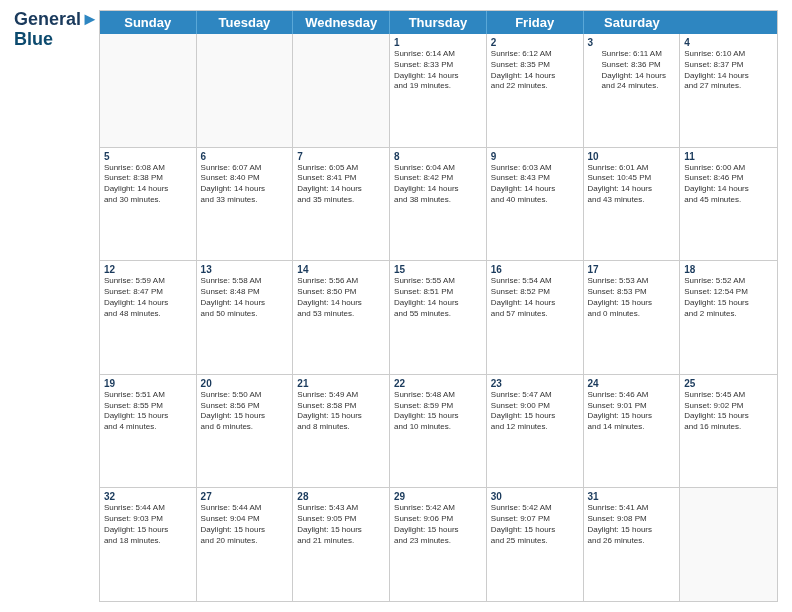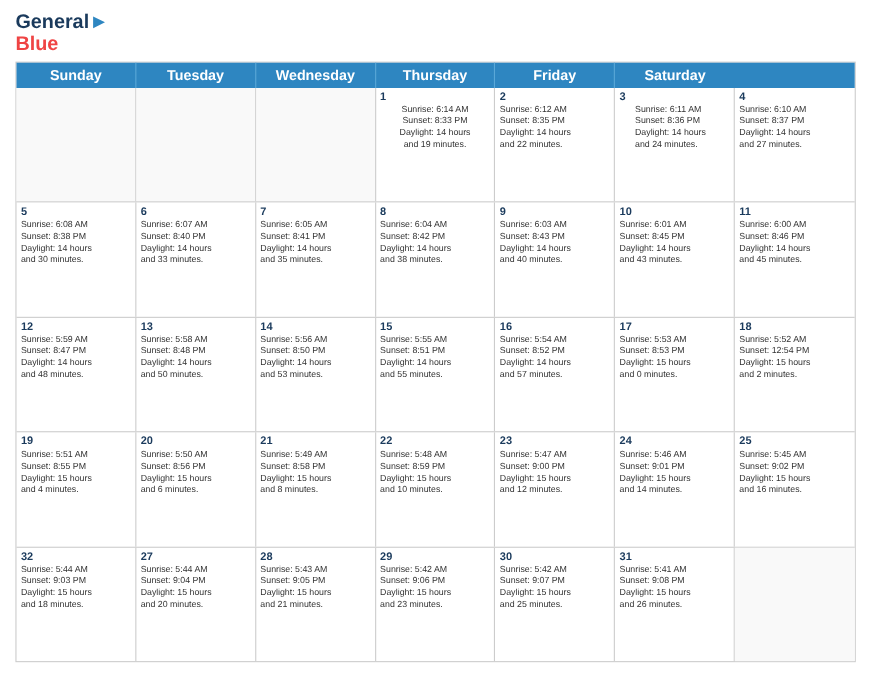--- a/index.html
+++ b/index.html
@@ -8,21 +8,21 @@
       background: #fff;
       width: 792px;
       height: 612px;
       overflow: hidden;
     }
     .page {
       width: 792px;
       height: 612px;
       padding: 10px 14px 10px 14px;
       display: flex;
-      flex-direction: column;
+      flex-direction: row;
     }
     .header {
       display: flex;
       justify-content: space-between;
       align-items: flex-start;
       margin-bottom: 6px;
     }
     .logo {
       display: flex;
       align-items: center;
@@ -114,21 +114,21 @@
 </head>
 <body>
 
 <div class="page">
   <div class="header">
     <div class="logo">
       <div>
         <div style="display:flex;align-items:center;">
           <span class="logo-text">General<span>►</span></span>
         </div>
-        <div class="logo-text" style="color:#ef4444;font-size:18px;">Blue</div>
+        <div class="logo-text" style="color:#0c4a6e;font-size:18px;">Blue</div>
       </div>
     </div>
     <div class="title-area">
       <div class="month-title"></div>
       <div class="subtitle"></div>
     </div>
   </div>
 
   <div class="calendar">
     <div class="cal-header" id="cal-header">
@@ -139,21 +139,21 @@
         <div class="cal-header-cell">Friday</div>
         <div class="cal-header-cell">Saturday</div>
       </div>
     <div class="cal-body" id="cal-body">
         <div class="cal-row">
           <div class="cal-cell empty"></div>
           <div class="cal-cell empty"></div>
           <div class="cal-cell empty"></div>
           <div class="cal-cell">
             <span class="day-number">1</span>
-            <div class="cell-text" style="white-space: pre-line; text-align: center;">Sunrise: 6:14 AM
+            <div class="cell-text" style="white-space: pre-line;">Sunrise: 6:14 AM
 Sunset: 8:33 PM
 Daylight: 14 hours
 and 19 minutes.</div>
           </div>
           <div class="cal-cell">
             <span class="day-number">2</span>
             <div class="cell-text" style="white-space: pre-line;">Sunrise: 6:12 AM
 Sunset: 8:35 PM
 Daylight: 14 hours
 and 22 minutes.</div>
@@ -205,21 +205,21 @@
           <div class="cal-cell">
             <span class="day-number">9</span>
             <div class="cell-text" style="white-space: pre-line;">Sunrise: 6:03 AM
 Sunset: 8:43 PM
 Daylight: 14 hours
 and 40 minutes.</div>
           </div>
           <div class="cal-cell">
             <span class="day-number">10</span>
             <div class="cell-text" style="white-space: pre-line;">Sunrise: 6:01 AM
-Sunset: 8:45 PM
+Sunset: 10:45 PM
 Daylight: 14 hours
 and 43 minutes.</div>
           </div>
           <div class="cal-cell">
             <span class="day-number">11</span>
             <div class="cell-text" style="white-space: pre-line;">Sunrise: 6:00 AM
 Sunset: 8:46 PM
 Daylight: 14 hours
 and 45 minutes.</div>
           </div>

